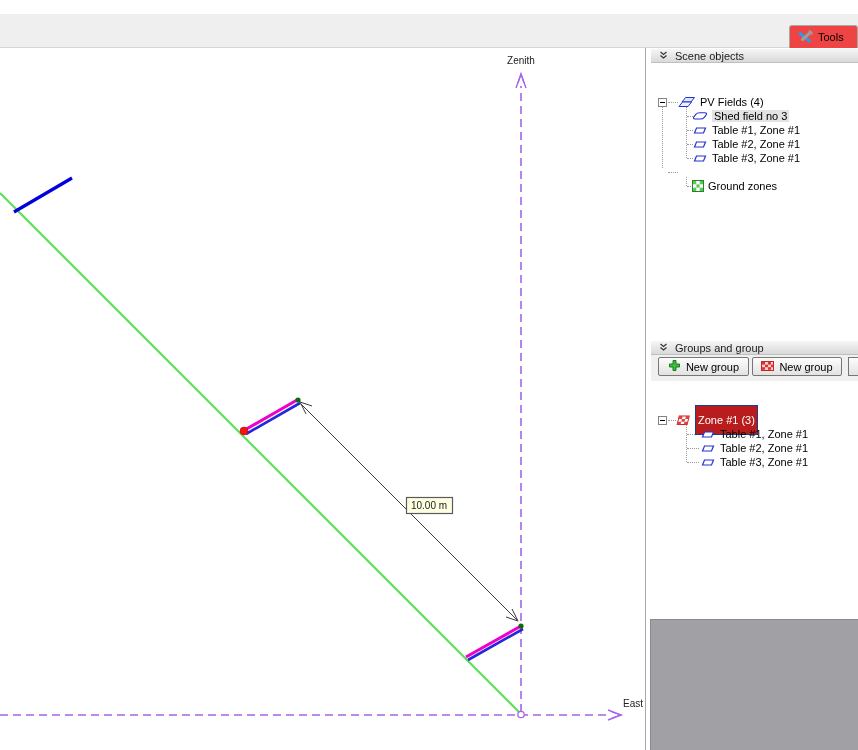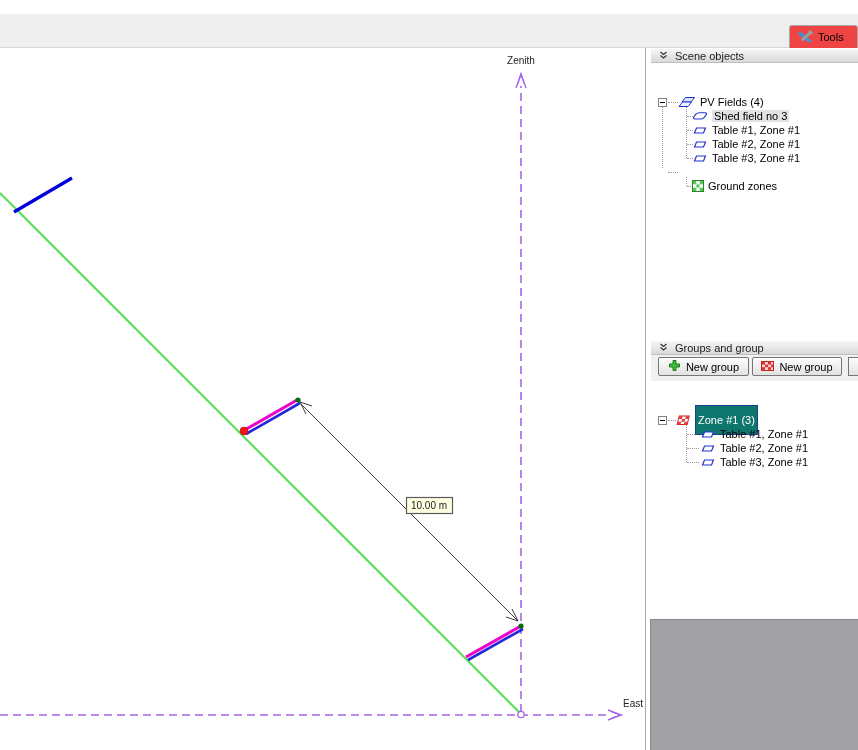--- a/index.html
+++ b/index.html
@@ -31,21 +31,21 @@
   .row.root { padding-left: 7px; }
   .row.child { padding-left: 41px; }
   .row.gchild { padding-left: 49px; }
   .expand { width: 9px; height: 9px; border: 1px solid #848484; background: #fff;
     display: flex; align-items: center; justify-content: center; flex: 0 0 auto; }
   .expand .minus { width: 5px; height: 1px; background: #000; }
   .row .icon { display: flex; align-items: center; flex: 0 0 auto; }
   .row.root .icon { margin-left: 11px; }
   .row .lbl { margin-left: 4px; white-space: nowrap; }
   .lbl.sel-inactive { background: #e3e3e3; padding: 0 2px; }
-  .lbl.sel-active { background: #0f766e; color: #fff; border: 1px solid #1a3f8f; padding: 8px 2px; }
+  .lbl.sel-active { background: #b91c1c; color: #fff; border: 1px solid #1a3f8f; padding: 8px 2px; }
   .dotv { position: absolute; width: 0; border-left: 1px dotted #9a9a9a; }
   .doth { position: absolute; height: 0; border-top: 1px dotted #9a9a9a; }
 
   .btnrow { position: absolute; left: 5px; top: 307px; width: 207px; height: 26px; background: #f0f0f0; }
   .btn { position: absolute; top: 2px; height: 19px; border: 1px solid #767676; border-radius: 2px;
     background: linear-gradient(#fdfdfd, #e2e2e2); display: flex; align-items: center;
     justify-content: center; gap: 5px; cursor: default; }
   .btn-partial { position: absolute; top: 2px; left: 197px; width: 10px; height: 19px;
     border-left: 1px solid #767676; border-top: 1px solid #767676; border-bottom: 1px solid #767676;
     background: linear-gradient(#fdfdfd, #e2e2e2); }

